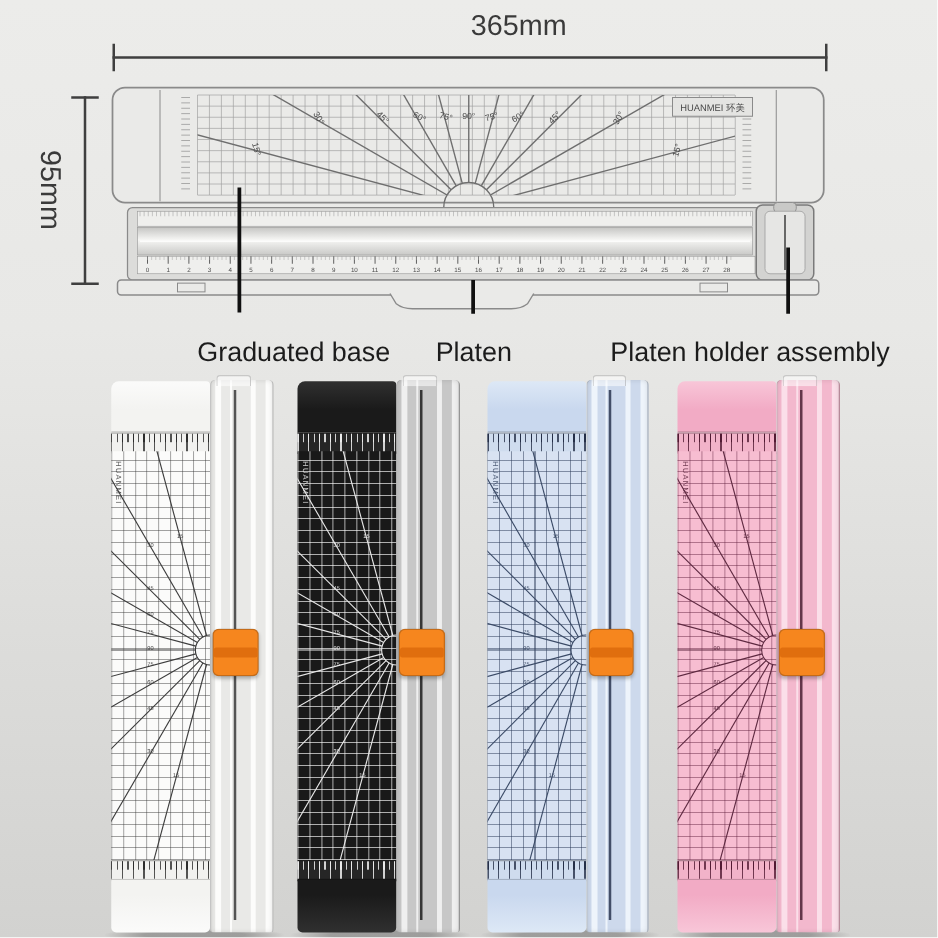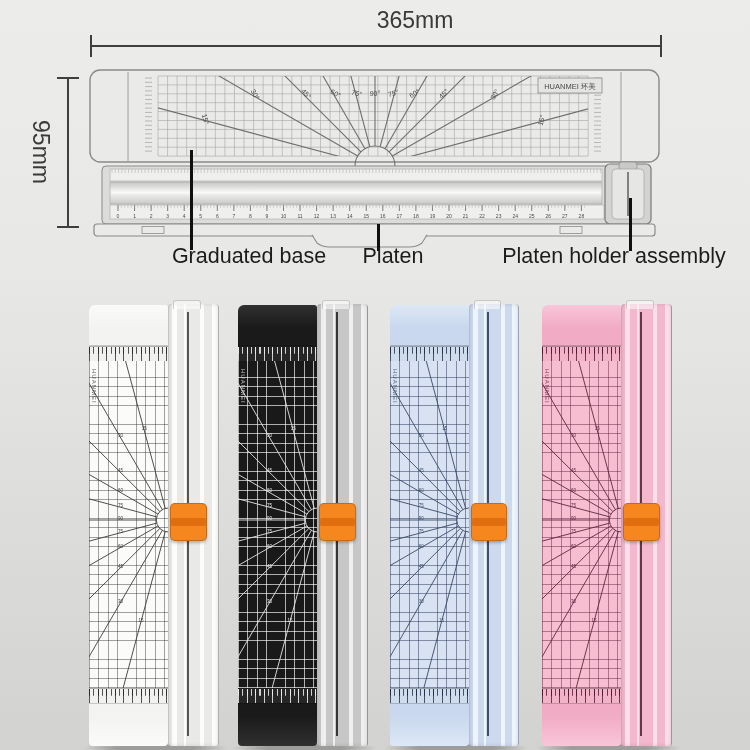--- a/index.html
+++ b/index.html
@@ -13,21 +13,21 @@
     font-size:23px;color:#3a3a3a;margin-left:39px;}
   .dim-line-h{position:absolute;top:45px;left:90px;width:572px;height:0;border-top:2px solid #3f3f3f;}
   .dim-tick-v{position:absolute;top:35px;width:2px;height:22px;background:#3f3f3f;}
   .dim-height-label{position:absolute;top:138px;left:0;width:80px;height:28px;text-align:center;
     transform:rotate(90deg);font-size:23px;color:#3a3a3a;}
   .dim-line-v{position:absolute;left:67px;top:77px;width:0;height:151px;border-left:2px solid #3f3f3f;}
   .dim-tick-h{position:absolute;left:57px;width:22px;height:2px;background:#3f3f3f;}
   
   #drawing{position:absolute;left:88px;top:66px;width:575px;height:186px;}
   .pointer{position:absolute;width:2.5px;background:#101010;}
-  .part-label{position:absolute;top:244px;transform:translateX(-50%);font-size:21.5px;color:#1c1c1c;white-space:nowrap;margin-left:14px;}
+  .part-label{position:absolute;top:270px;transform:translateX(-50%);font-size:21.5px;color:#1c1c1c;white-space:nowrap;}
   
   .variant{position:absolute;top:300px;height:448px;}
   .variant > *{position:absolute;}
   .v-stub{left:66%;width:20%;top:0;height:8px;background:rgba(255,255,255,.55);
     border:1px solid rgba(0,0,0,.18);border-bottom:none;border-radius:3px 3px 0 0;}
   .v-cap-top{left:0;width:62%;top:5px;height:41px;border-radius:6px 3px 0 0;
     background:linear-gradient(180deg,var(--capHi) 0%,var(--cap) 55%);
     box-shadow:inset 0 -1px 0 rgba(0,0,0,.18);}
   .v-ruler{left:0;width:62%;height:15px;background-color:var(--rulerBg);
     border-top:1px solid rgba(0,0,0,.28);border-bottom:1px solid rgba(0,0,0,.28);

